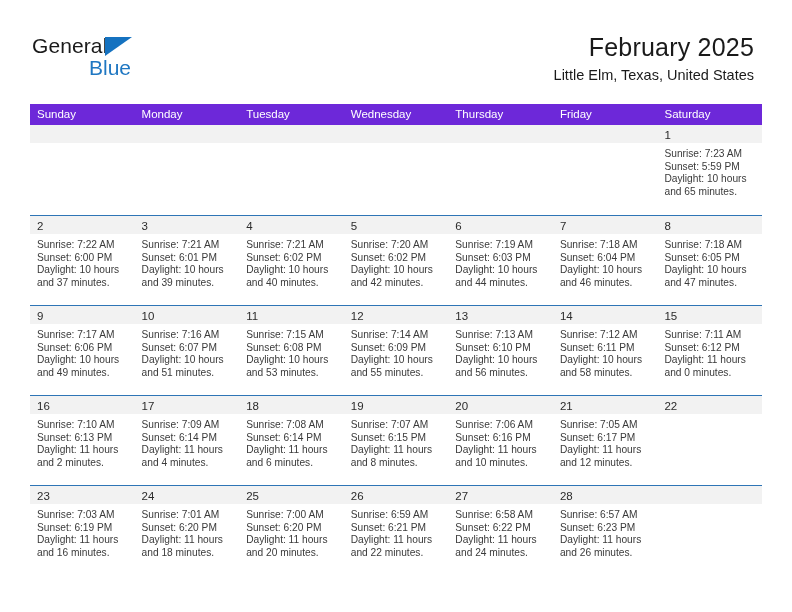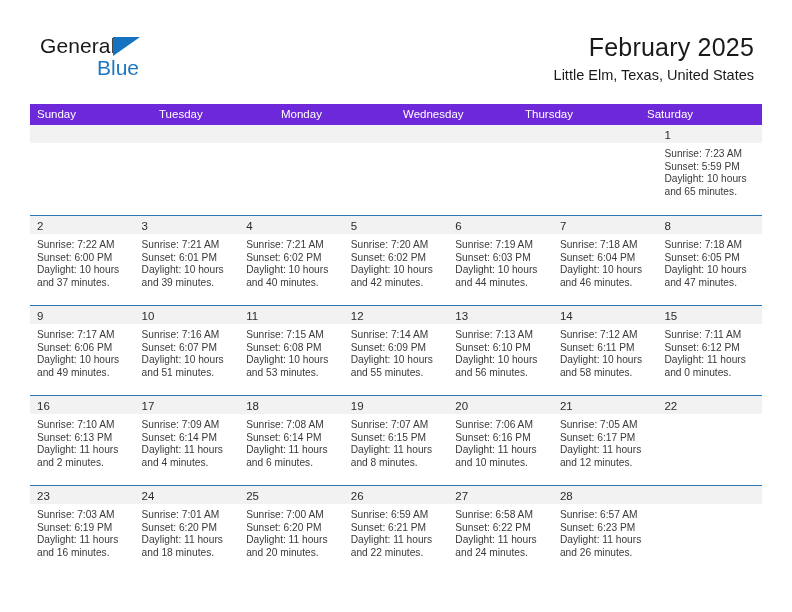--- a/index.html
+++ b/index.html
@@ -19,21 +19,21 @@
 
   
   .header {
     position: absolute;
     left: 0; top: 0;
     width: 792px;
     height: 100px;
   }
   .brand {
     position: absolute;
-    left: 40px;
+    left: 32px;
     top: 34px;
     width: 220px;
     height: 52px;
   }
   .brand-general {
     position: absolute;
     left: 0; top: 0;
     font-size: 21px;
     letter-spacing: 0.1px;
     color: #1a1a1a;
@@ -153,24 +153,25 @@
 
     <div class="title-block">
       <div class="month-title">February 2025</div>
       <div class="location">Little Elm, Texas, United States</div>
     </div>
   </div>
 
   <div class="calendar">
     <div class="cal-head">
       <div class="hcell">Sunday</div>
+      <div class="hcell">Monday</div>
       <div class="hcell">Tuesday</div>
-      <div class="hcell">Monday</div>
       <div class="hcell">Wednesday</div>
       <div class="hcell">Thursday</div>
+      <div class="hcell">Friday</div>
       <div class="hcell">Saturday</div>
     </div>
     <div id="weeks-container">
         <div class="week">
           <div class="daycell empty">
             <div class="daynum-band"><span class="daynum"></span></div>
           </div>
           <div class="daycell empty">
             <div class="daynum-band"><span class="daynum"></span></div>
           </div>

